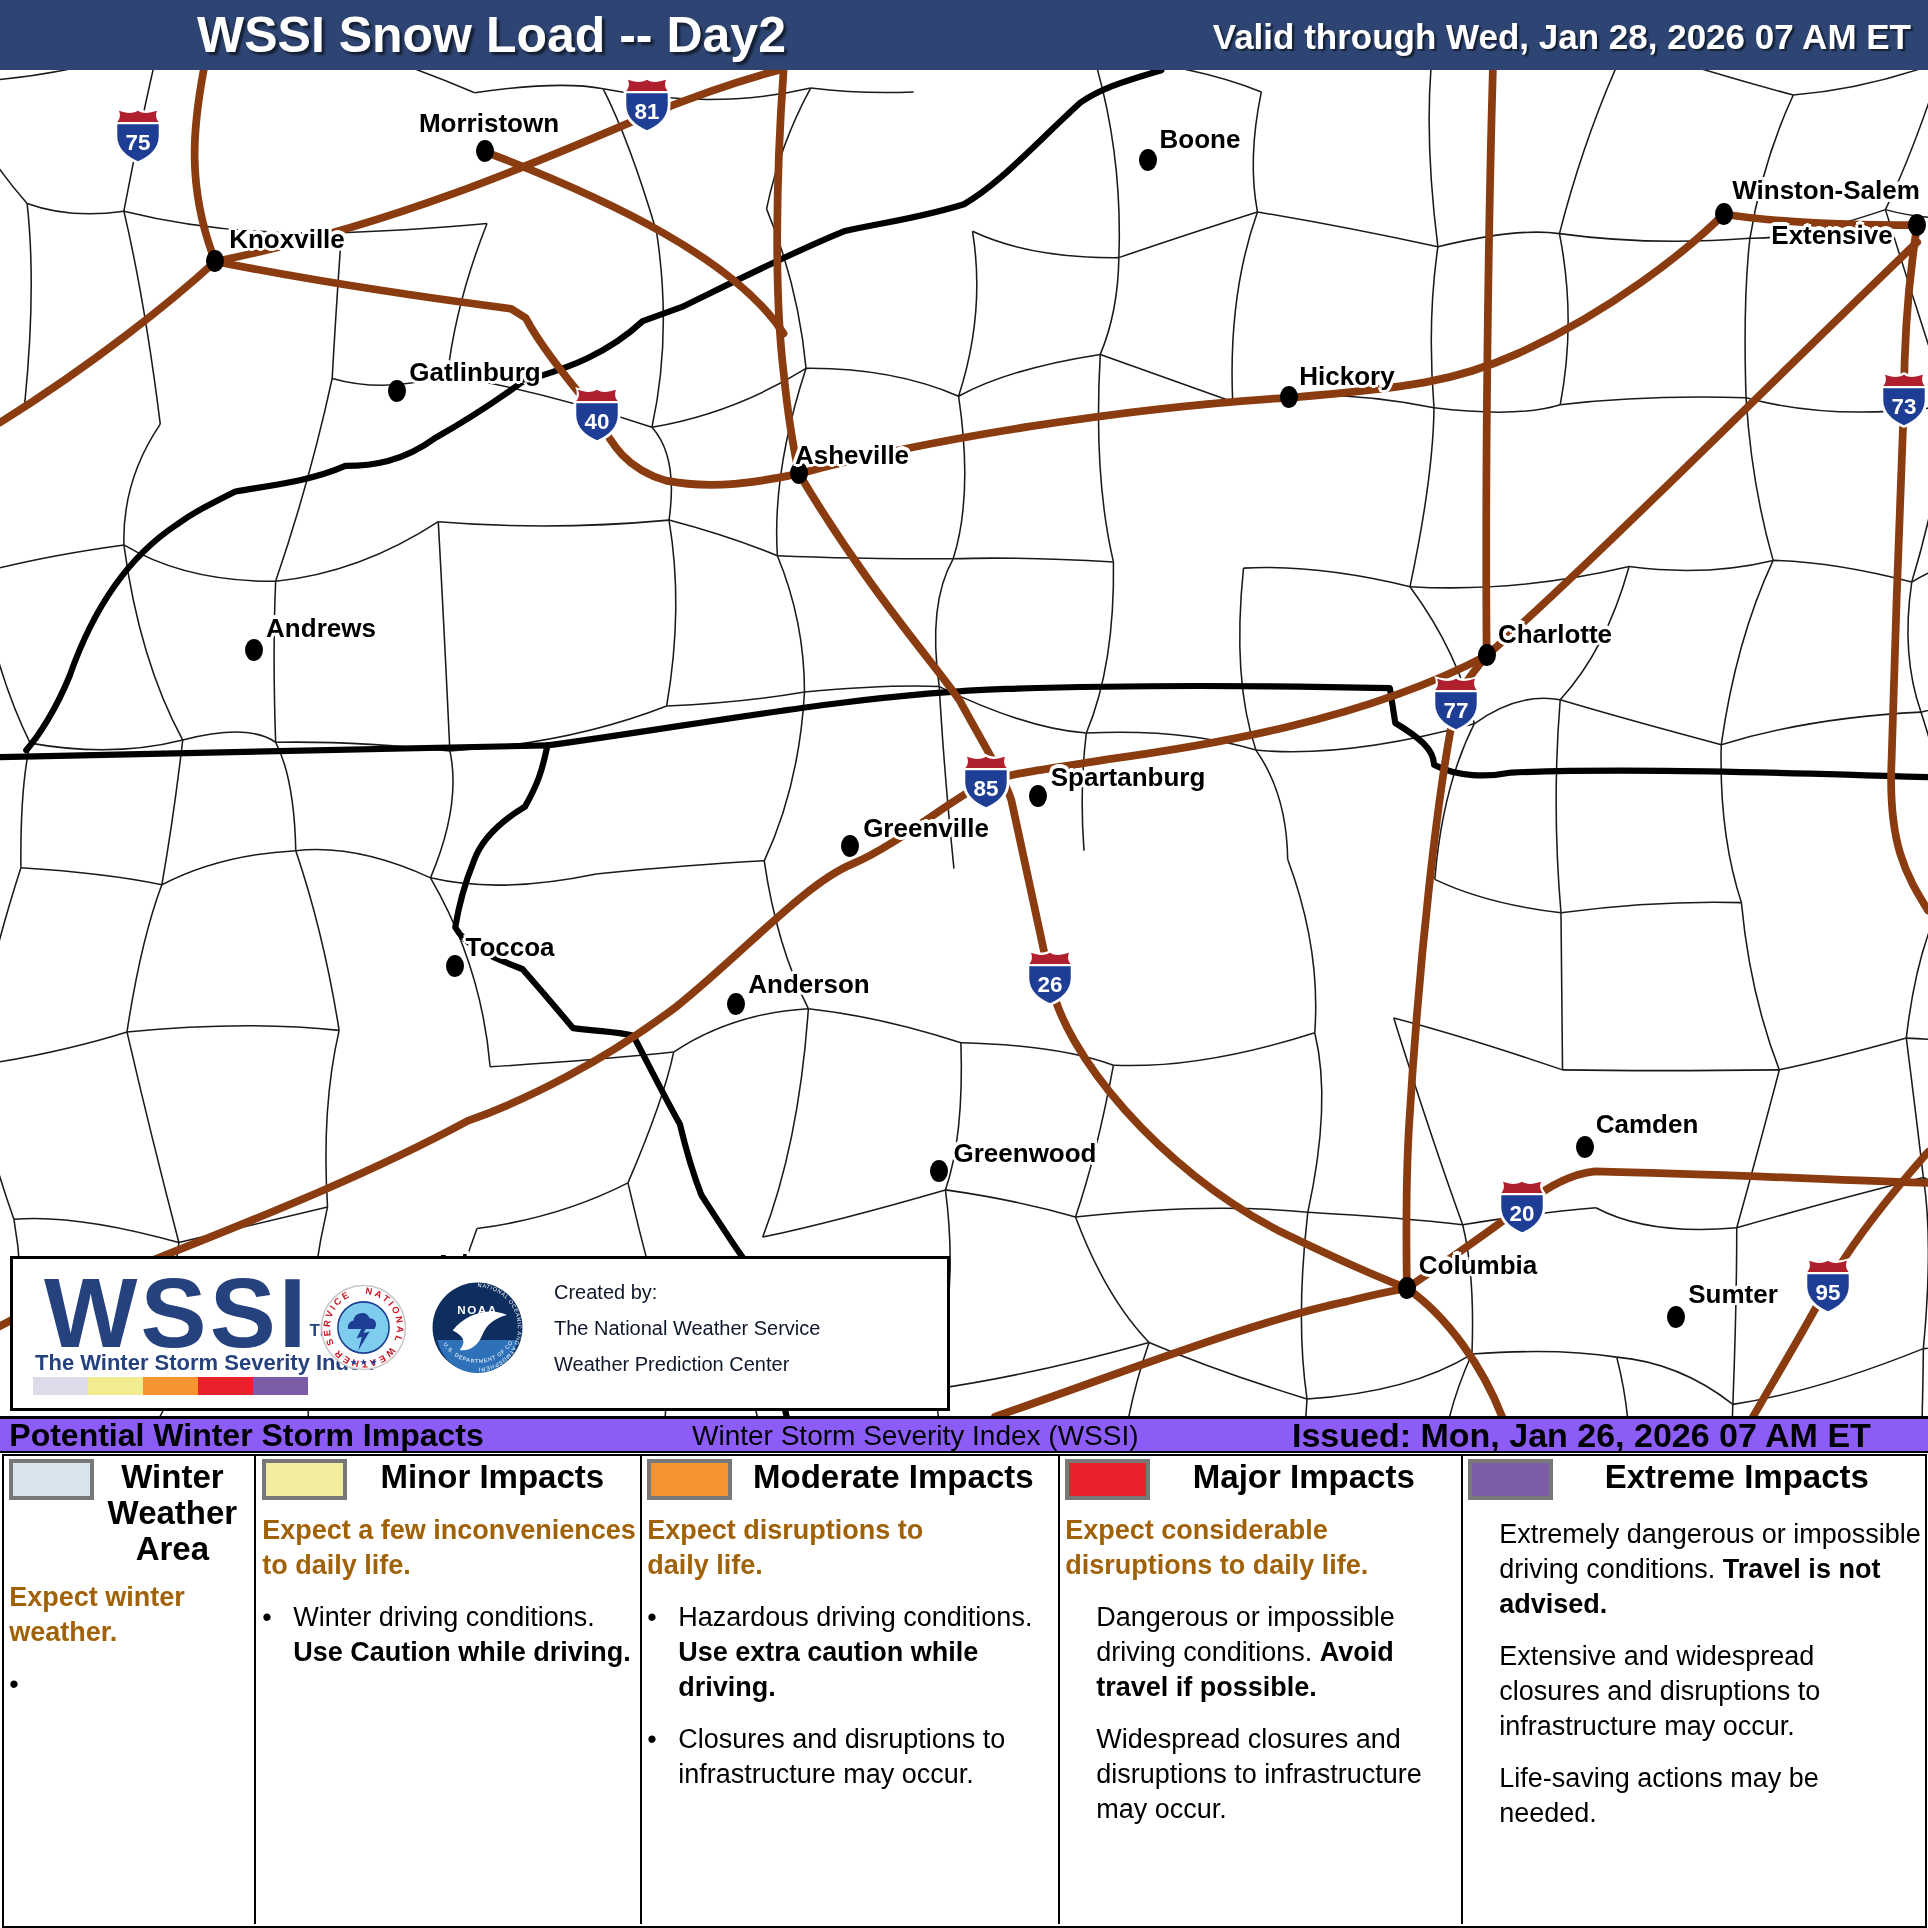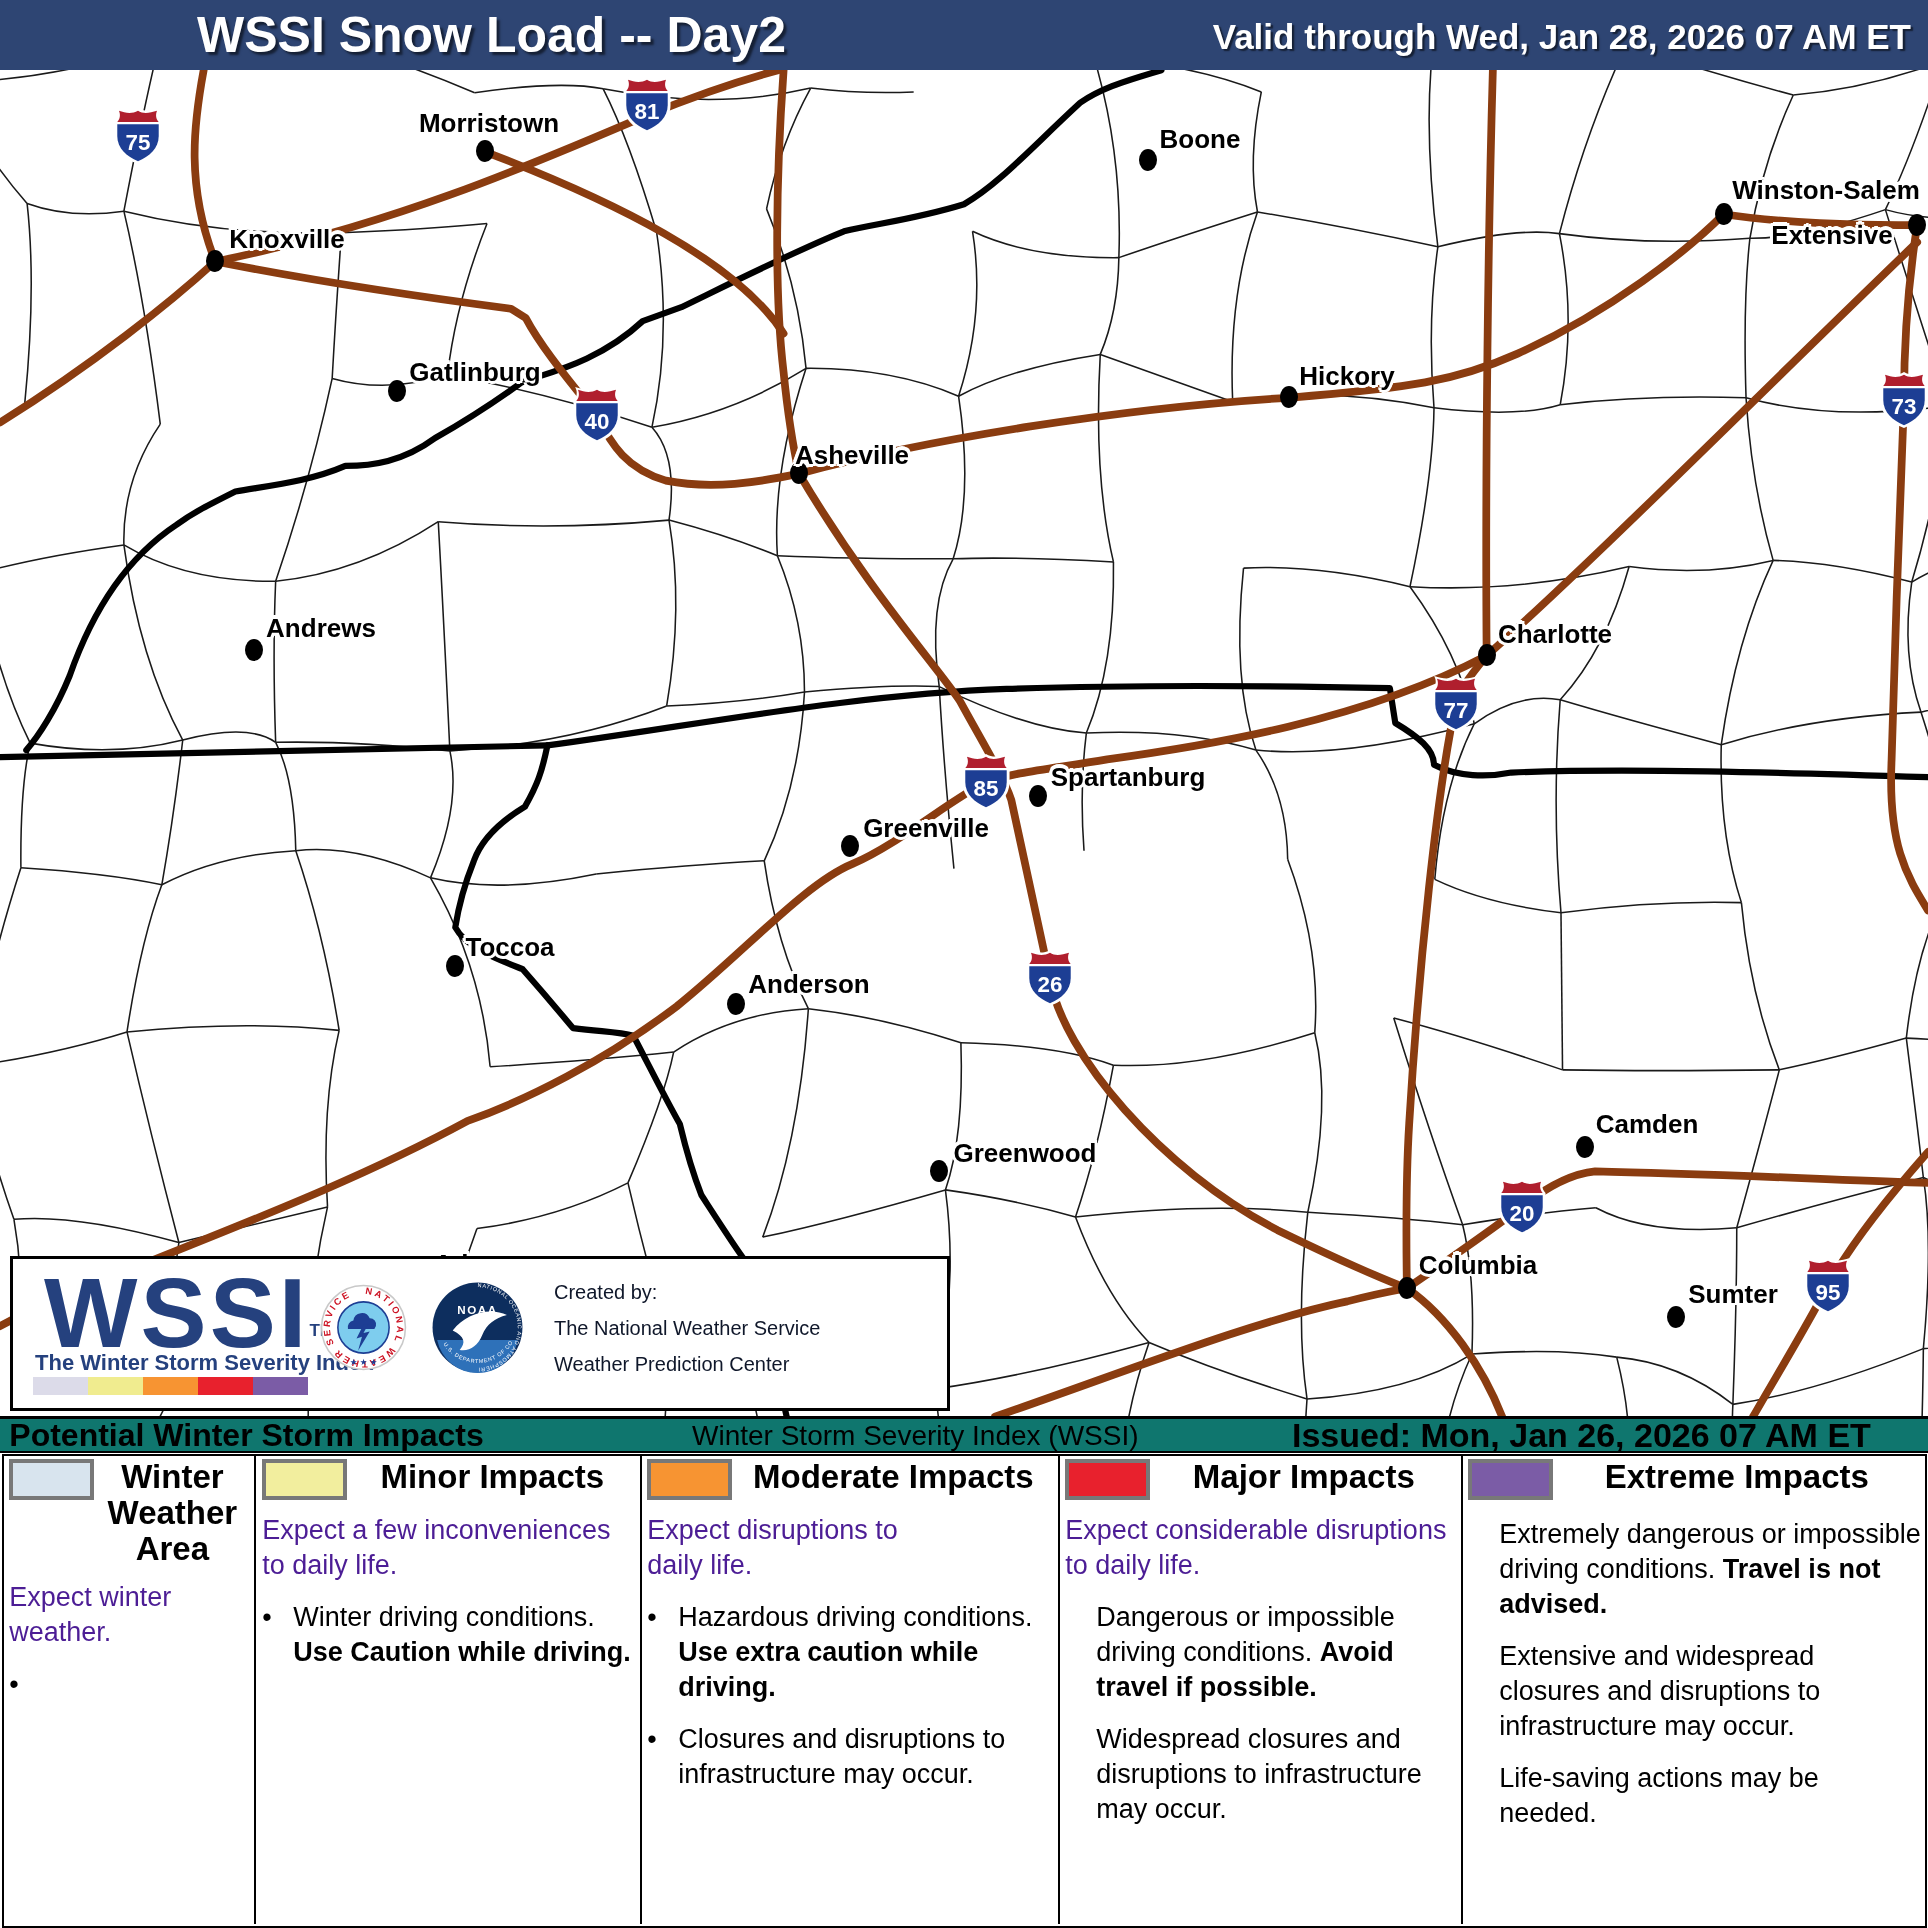--- a/index.html
+++ b/index.html
@@ -32,35 +32,35 @@
              letter-spacing:3.1px;}
   .wssi-tm{font-size:17px;font-weight:bold;vertical-align:11px;letter-spacing:0;}
   .wssi-tag{position:absolute;left:22px;top:91px;font-size:22px;font-weight:bold;color:#25417e;white-space:nowrap;}
   .strip{position:absolute;left:20px;top:118px;display:flex;}
   .strip div{width:55px;height:18px;}
   .createdby{position:absolute;left:541px;top:15px;font-size:20px;color:#0f172a;line-height:36px;}
   .nws-logo{position:absolute;left:307px;top:25px;}
   .noaa-logo{position:absolute;left:418px;top:22px;}
 
   
-  .graybar{position:absolute;left:0;top:1416px;width:1928px;height:32px;background:#0f766e;
+  .graybar{position:absolute;left:0;top:1416px;width:1928px;height:32px;background:#8b5cf6;
            border-top:3.1px solid #000;border-bottom:2.3px solid #000;}
   .graybar .l{position:absolute;left:9.3px;line-height:33px;font-size:32px;font-weight:bold;color:#000;white-space:nowrap;}
   .graybar .c{position:absolute;left:692px;line-height:34px;font-size:28px;color:#000;white-space:nowrap;}
   .graybar .r{position:absolute;left:1292px;line-height:33px;font-size:34px;font-weight:bold;color:#000;white-space:nowrap;}
 
   
   .legend{position:absolute;left:0;top:1454px;width:1574px;height:475px;background:#fff;}
   .legend .frame{position:absolute;left:2.3px;top:0px;width:1921px;height:470px;border:2.3px solid #000;}
   .legend .div{position:absolute;top:0;height:470px;width:2.3px;background:#000;}
   .lcol{position:absolute;top:0;height:470px;}
   .leghead{display:flex;align-items:flex-start;padding:5.4px 4.6px 0 6.2px;}
   .swatch{width:77px;height:33px;border:4.6px solid #787878;flex:none;}
   .legtitle{flex:1;text-align:center;font-size:33px;font-weight:bold;line-height:36px;color:#000;margin-top:0px;}
-  .legintro{font-size:27px;font-weight:normal;line-height:35px;color:#4c1d95;margin:12.4px 4.6px 0 6.2px;}
+  .legintro{font-size:27px;font-weight:bold;line-height:35px;color:#a16207;margin:12.4px 4.6px 0 6.2px;}
   .legitem{display:flex;font-size:27px;line-height:35px;color:#000;margin:17px 3.1px 0 6.2px;}
   .legmark{width:31px;flex:none;}
   .legitem b{font-weight:bold;}
 </style>
 </head>
 <body>
 
 <div class="page">
 
   <div class="hdr">

